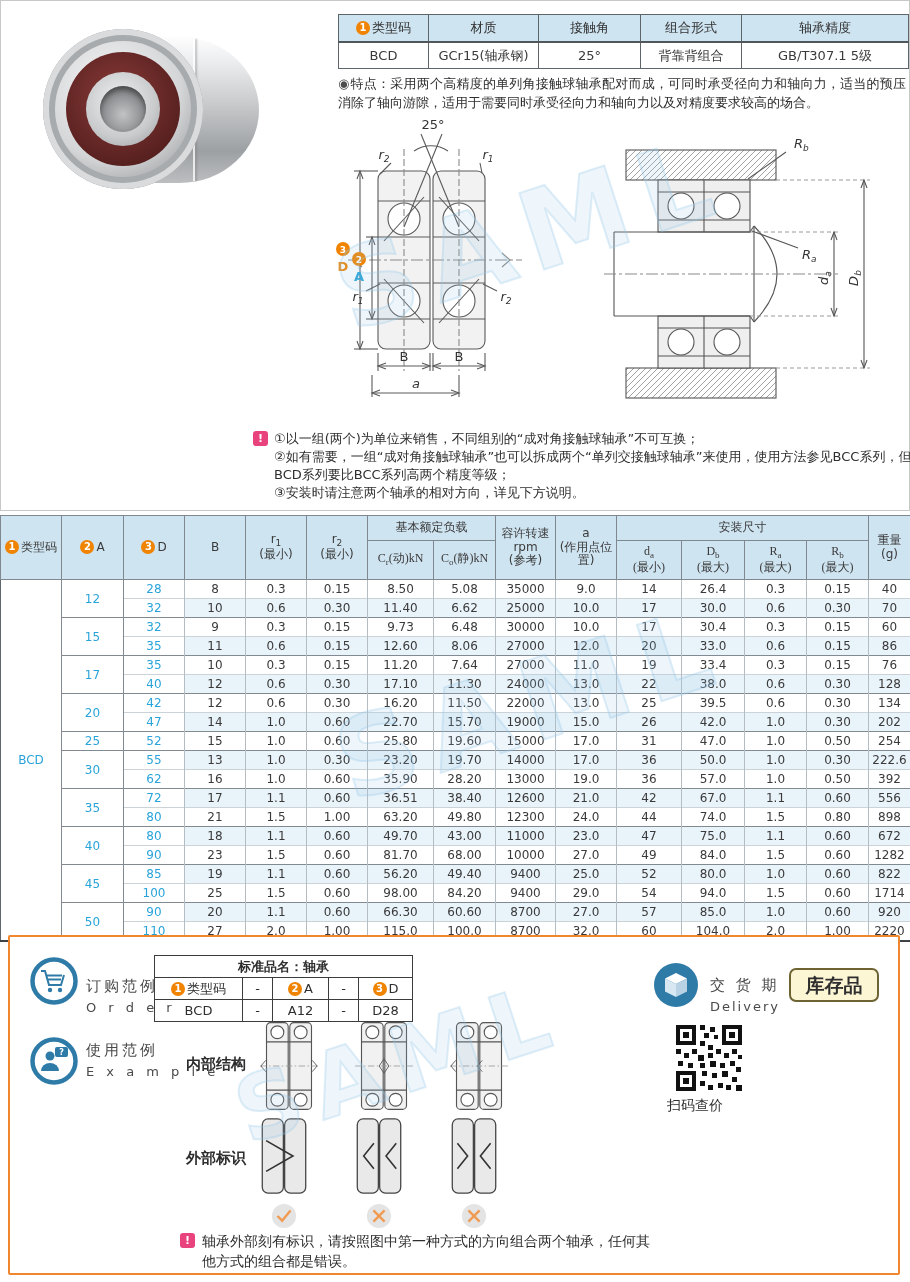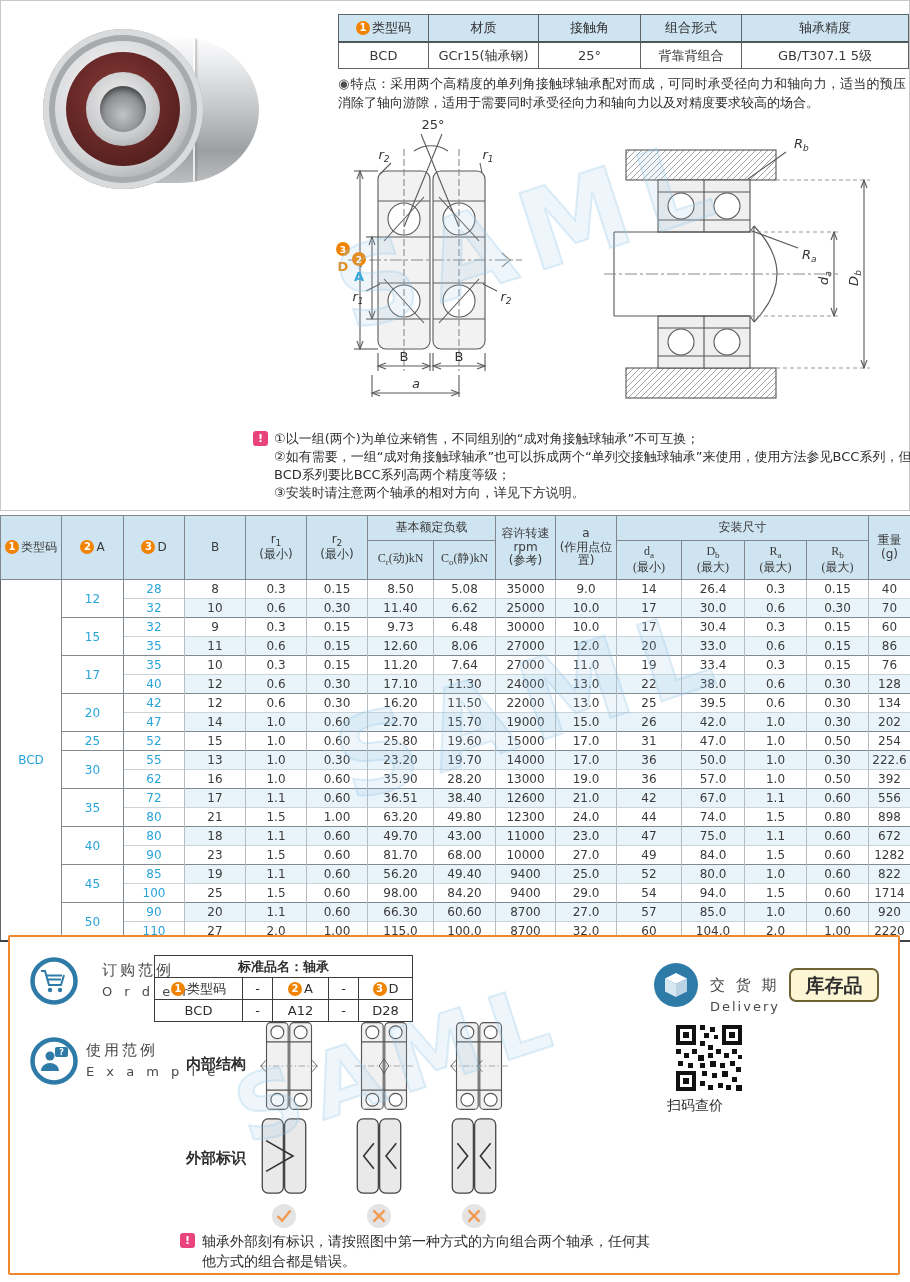--- a/index.html
+++ b/index.html
@@ -615,21 +615,21 @@
   <svg class="abs" style="left:20px;top:20px;" width="48" height="48" viewBox="0 0 48 48">
     <circle cx="24" cy="24" r="21.5" fill="#fff" stroke="#2e7ba8" stroke-width="4.5"></circle>
     <g stroke="#2e7ba8" stroke-width="2" fill="none">
       <path d="M11,14 h4 l4,14 h12 l3,-10"></path>
       <line x1="17" y1="18.5" x2="32" y2="18.5"></line>
         <line x1="18" y1="22.5" x2="31" y2="22.5"></line>
     </g>
     <circle cx="20" cy="33" r="2.2" fill="#2e7ba8"></circle>
       <circle cx="30" cy="33" r="2.2" fill="#2e7ba8"></circle>
   </svg>
-  <div class="iconlbl" style="left:76px;top:23px;margin-left:16px;">
+  <div class="iconlbl" style="left:76px;top:39px;">
     <div>订购范例</div>
     <div class="en">O r d e r</div>
   </div>
 
   <table class="ordtbl">
     <colgroup>
         <col style="width:88px">
         <col style="width:30px">
         <col style="width:56px">
         <col style="width:30px">

